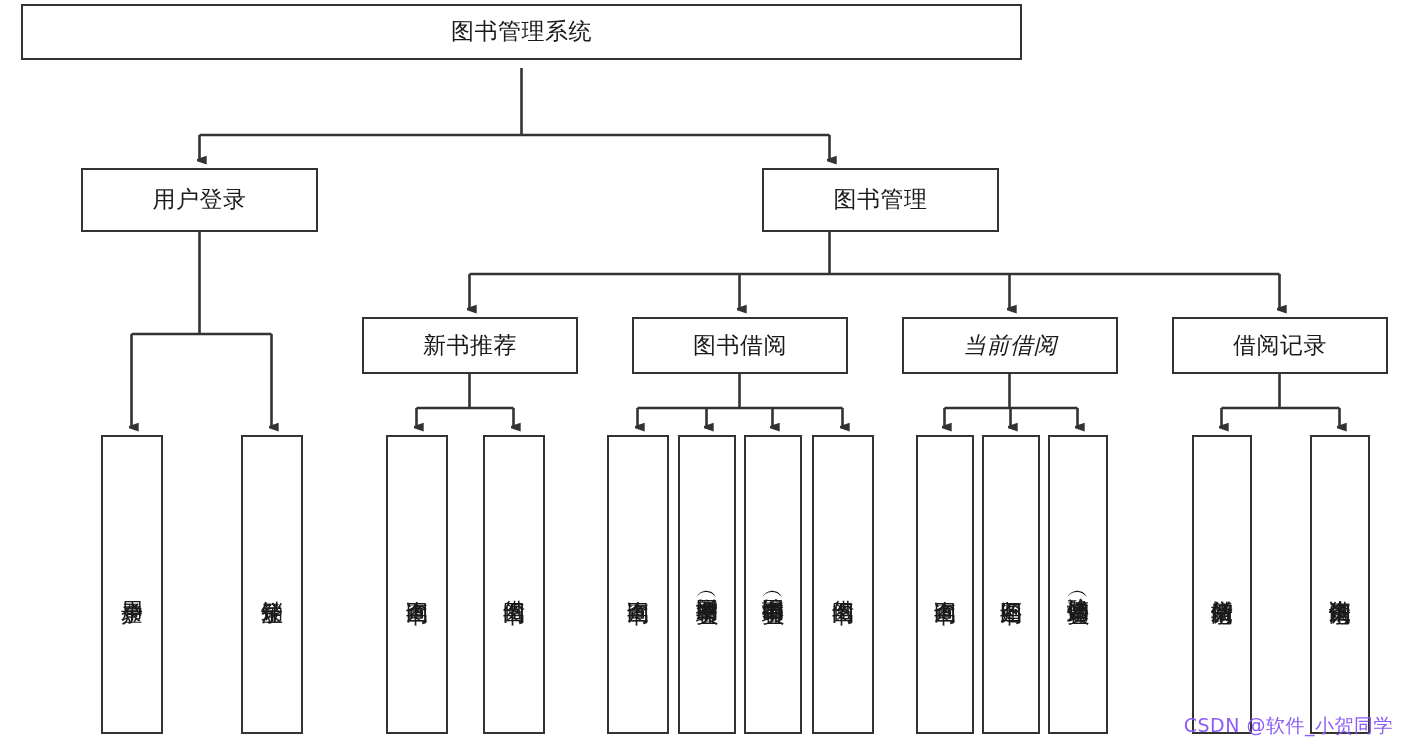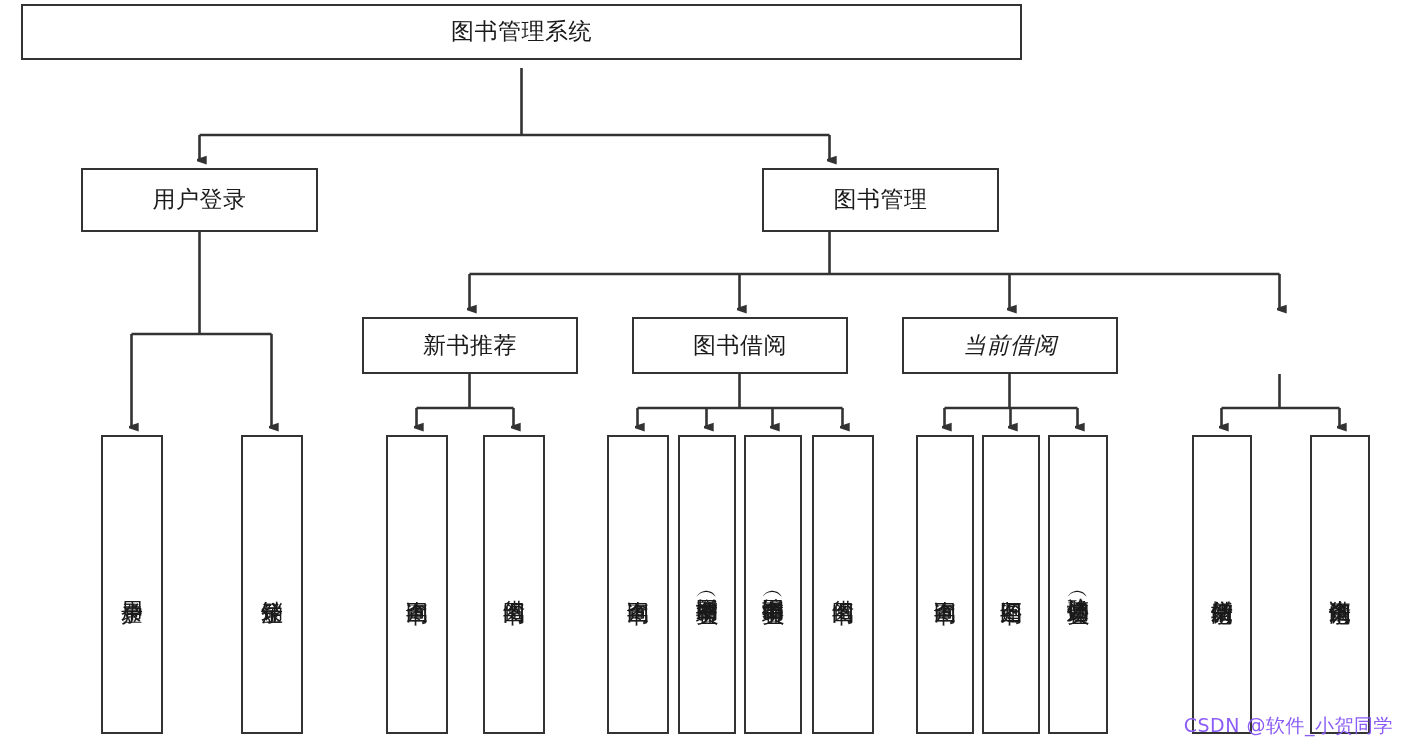--- a/index.html
+++ b/index.html
@@ -137,20 +137,23 @@
 
   <div class="node-box" style="left:362px; top:317px; width:216px; height:57px;">
     <span class="node-label">新书推荐</span>
   </div>
   <div class="node-box" style="left:632px; top:317px; width:216px; height:57px;">
     <span class="node-label">图书借阅</span>
   </div>
   <div class="node-box" style="left:902px; top:317px; width:216px; height:57px;font-style:italic;">
     <span class="node-label">当前借阅</span>
   </div>
+  <div class="node-box" style="left:1172px; top:317px; width:216px; height:57px;">
+    <span class="node-label">借阅记录</span>
+  </div>
 
   <div class="leaf-box" style="left:101px; top:435px; width:62px; height:299px;">
     <span class="leaf-label">用户登录</span>
   </div>
   <div class="leaf-box" style="left:241px; top:435px; width:62px; height:299px;">
     <span class="leaf-label">注销登录</span>
   </div>
 
   <div class="leaf-box" style="left:386px; top:435px; width:62px; height:299px;">
     <span class="leaf-label">查询图书</span>

